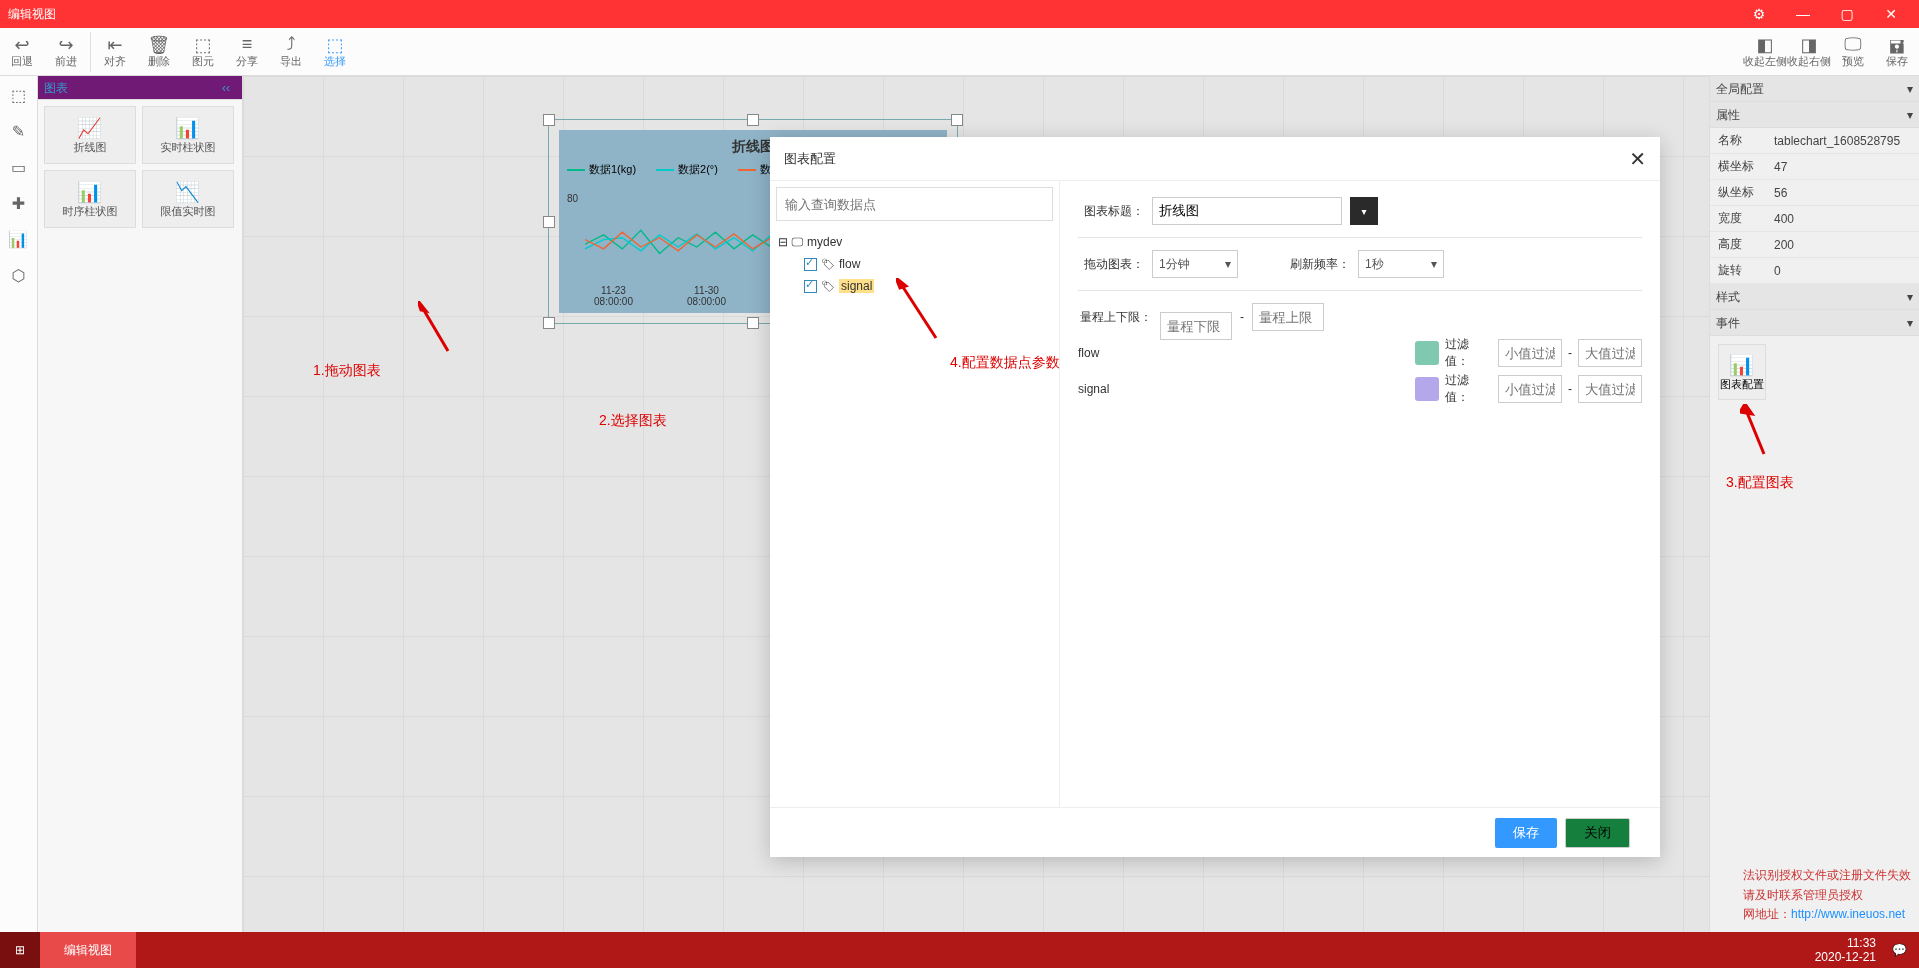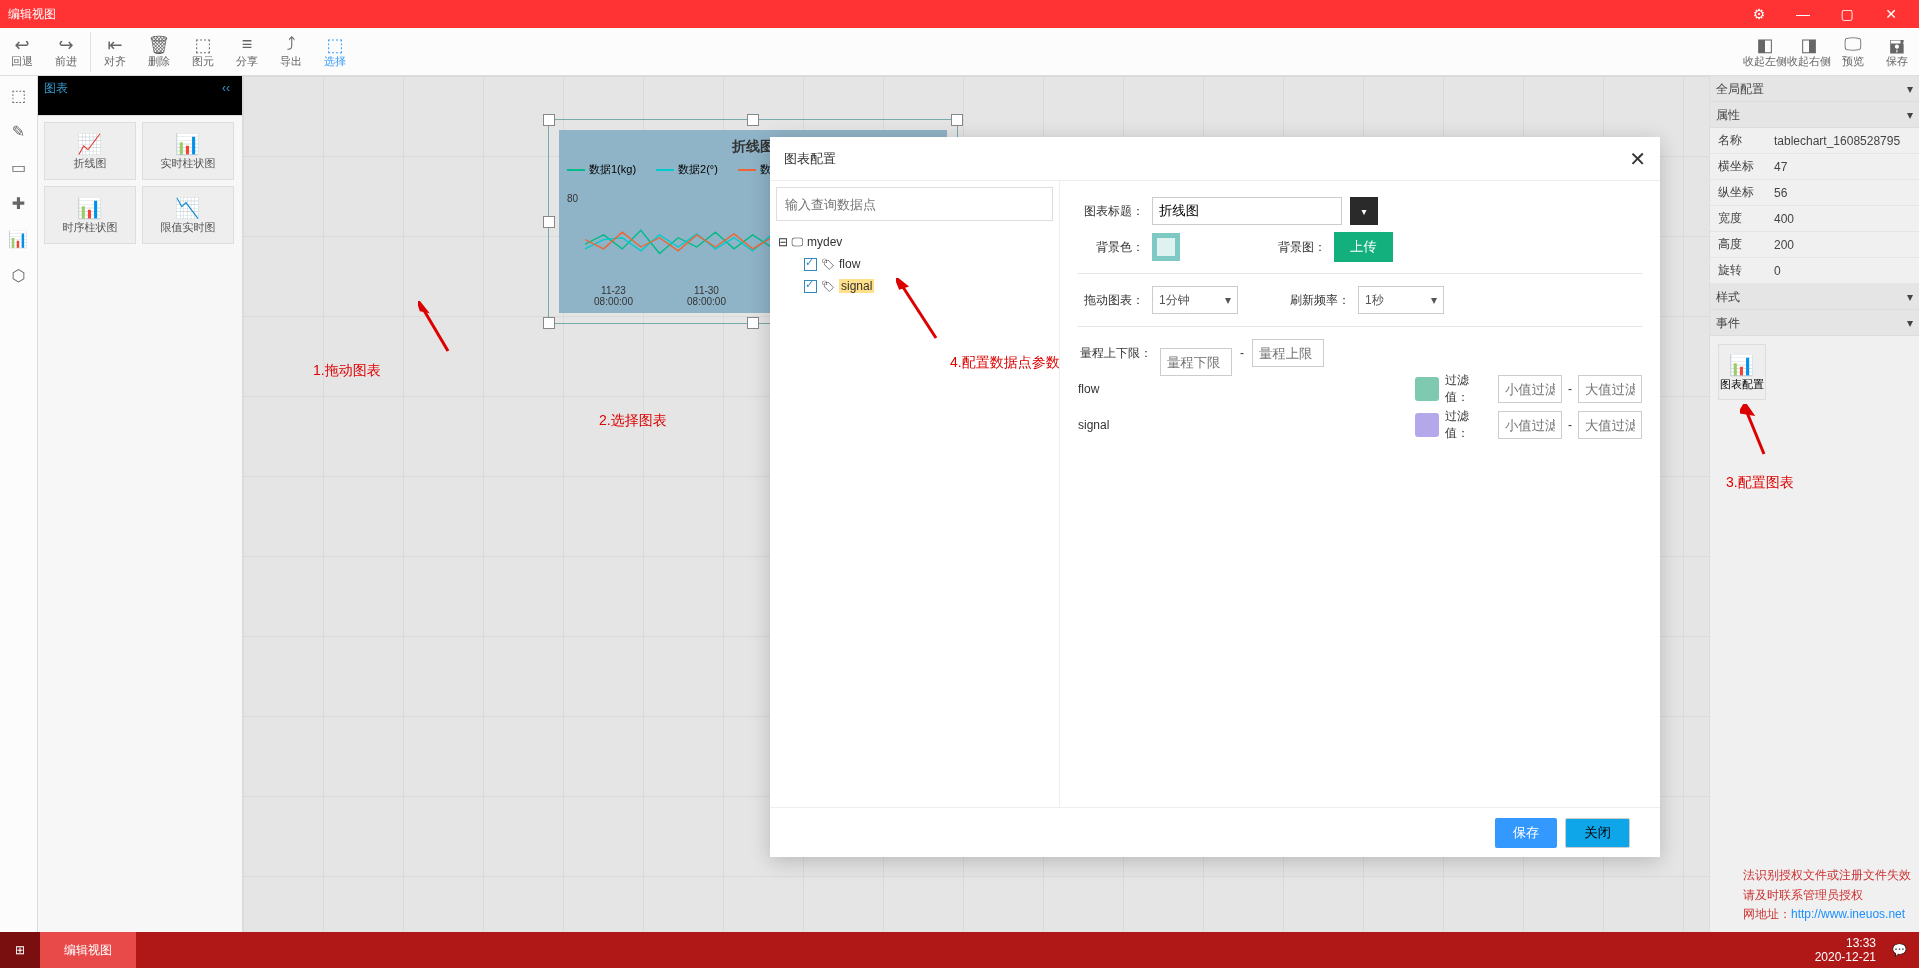--- a/index.html
+++ b/index.html
@@ -10,21 +10,21 @@
 .toolbar { height: 48px; background: #fcfcfc; border-bottom: 1px solid #ddd; display: flex; align-items: center; }
 .tb-btn { width: 44px; display: flex; flex-direction: column; align-items: center; justify-content: center; font-size: 11px; color: #666; }
 .tb-btn.active { color: #3399ff; }
 .tb-icon { font-size: 18px; height: 20px; }
 .tb-sep { width: 1px; height: 40px; background: #e0e0e0; margin: 0 2px; }
 .main { display: flex; height: 876px; position: relative; }
 .leftbar { width: 38px; background: #fcfcfc; border-right: 1px solid #ddd; display: flex; flex-direction: column; align-items: center; padding-top: 6px; gap: 10px; }
 .leftbar .ico { width: 26px; height: 26px; display: flex; align-items: center; justify-content: center; color: #666; font-size: 16px; }
 .leftbar .ico.active { color: #3399ff; }
 .palette { width: 205px; background: #f7f7f7; border-right: 1px solid #ddd; }
-.palette-head { height: 40px; background: #000000; font-size: 12px; color: #3399cc; padding-left: 6px; line-height: 24px; border-bottom: 1px solid #ddd; display: flex; justify-content: space-between; padding-right: 12px; }
+.palette-head { height: 24px; background: #701a75; font-size: 12px; color: #3399cc; padding-left: 6px; line-height: 24px; border-bottom: 1px solid #ddd; display: flex; justify-content: space-between; padding-right: 12px; }
 .palette-body { display: flex; flex-wrap: wrap; padding: 6px; gap: 6px; }
 .pal-item { width: 92px; height: 58px; background: #eee; border: 1px solid #ddd; display: flex; flex-direction: column; align-items: center; justify-content: center; font-size: 11px; color: #555; }
 .pal-item .pi { font-size: 20px; }
 .canvas { flex: 1; position: relative; background: #e5e5e5; overflow: hidden; }
 .grid { position: absolute; inset: 0; background-image: linear-gradient(#ccc 1px, transparent 1px), linear-gradient(90deg, #ccc 1px, transparent 1px); background-size: 80px 80px; opacity: 0.4; }
 .chart-sel { position: absolute; left: 305px; top: 43px; width: 410px; height: 205px; border: 1px solid #7aa; }
 .handle { position: absolute; width: 12px; height: 12px; border: 1px solid #888; background: #fff; }
 .handle.tl { left: -6px; top: -6px; } .handle.tc { left: 50%; top: -6px; margin-left: -6px; } .handle.tr { right: -6px; top: -6px; }
 .handle.ml { left: -6px; top: 50%; margin-top: -6px; } .handle.mr { right: -6px; top: 50%; margin-top: -6px; }
 .handle.bl { left: -6px; bottom: -6px; } .handle.bc { left: 50%; bottom: -6px; margin-left: -6px; } .handle.br { right: -6px; bottom: -6px; }
@@ -63,21 +63,21 @@
 .mr-sel { border: 1px solid #ccc; height: 28px; width: 86px; padding: 0 6px; display: flex; align-items: center; justify-content: space-between; color: #555; }
 .color-sq { width: 28px; height: 28px; border: 5px solid #7ec9c3; background: #dff2f0; }
 .black-sq { width: 28px; height: 28px; background: #2a2a2a; color:#fff; display:flex; align-items:center; justify-content:center; font-size:10px; }
 .btn-upload { background: #13b07e; color: #fff; border: none; height: 30px; padding: 0 16px; }
 .hr { border-top: 1px solid #e5e5e5; margin: 8px 0; }
 .filter-row { display: flex; align-items: center; gap: 6px; height: 36px; }
 .filter-row .name { width: 338px; }
 .filt-c { width: 24px; height: 24px; border-radius: 3px; }
 .modal-foot { height: 50px; border-top: 1px solid #eee; display: flex; align-items: center; justify-content: flex-end; gap: 8px; padding-right: 30px; }
 .btn-save { background: #3399ff; color: #fff; border: none; height: 30px; padding: 0 18px; border-radius: 2px; }
-.btn-close { background: #0ea5e9; border: 1px solid #ccc; height: 30px; padding: 0 18px; border-radius: 2px; }
+.btn-close { background: #15803d; border: 1px solid #ccc; height: 30px; padding: 0 18px; border-radius: 2px; }
 .anno { position: absolute; color: #d00; font-size: 14px; }
 .taskbar { position: absolute; left: 0; bottom: 0; right: 0; height: 36px; background: #b01818; display: flex; align-items: center; color: #fff; font-size: 12px; }
 .task-start { width: 40px; height: 36px; background: #7a0f0f; display: flex; align-items: center; justify-content: center; }
 .task-item { background: #e84a4a; height: 36px; padding: 0 24px; line-height: 36px; }
 .task-right { margin-left: auto; display:flex; align-items:center; padding-right: 12px; gap: 16px; text-align:right; }
 .overlay { position: absolute; inset: 0; pointer-events: none; }
 .auth-msg { position: absolute; right: 8px; bottom: 44px; font-size: 12px; color: #cc3333; text-align: left; line-height: 1.6; }
 .auth-msg a { color: #1a8fff; text-decoration: none; }
 .arrow { position:absolute; }
 .arr-line { stroke:#d00; stroke-width:3; fill:#d00; }
@@ -316,27 +316,20 @@
             <span class="hilite">signal</span>
           </div>
       </div>
     </div>
     <div class="modal-right">
       <div class="mr-row">
         <span class="lab">图表标题：</span>
         <input class="mr-inp" value="折线图" style="">
         <span class="black-sq">▾</span>
       </div>
-      <div class="mr-row">
-        <span class="lab">背景色：</span>
-        <span class="color-sq"></span>
-        <span style="width:64px"></span>
-        <span class="lab">背景图：</span>
-        <button class="btn-upload">上传</button>
-      </div>
       <div class="hr"></div>
       <div class="mr-row">
         <span class="lab">拖动图表：</span>
         <div class="mr-sel">
             <span>1分钟</span>
             <span>▾</span>
           </div>
         <span style="width:30px"></span>
         <span class="lab">刷新频率：</span>
         <div class="mr-sel">
@@ -389,18 +382,18 @@
   <div>法识别授权文件或注册文件失效</div>
   <div>请及时联系管理员授权</div>
   <div><span>网地址：</span><a>http://www.ineuos.net</a></div>
 </div>
 
 <div class="taskbar">
   <div class="task-start">⊞</div>
   <div class="task-item">编辑视图</div>
   <div class="task-right">
     <div>
-        <div>13:33</div>
+        <div>11:33</div>
         <div>2020-12-21</div>
       </div>
     <span>💬</span>
   </div>
 </div>
 
 </body></html>

